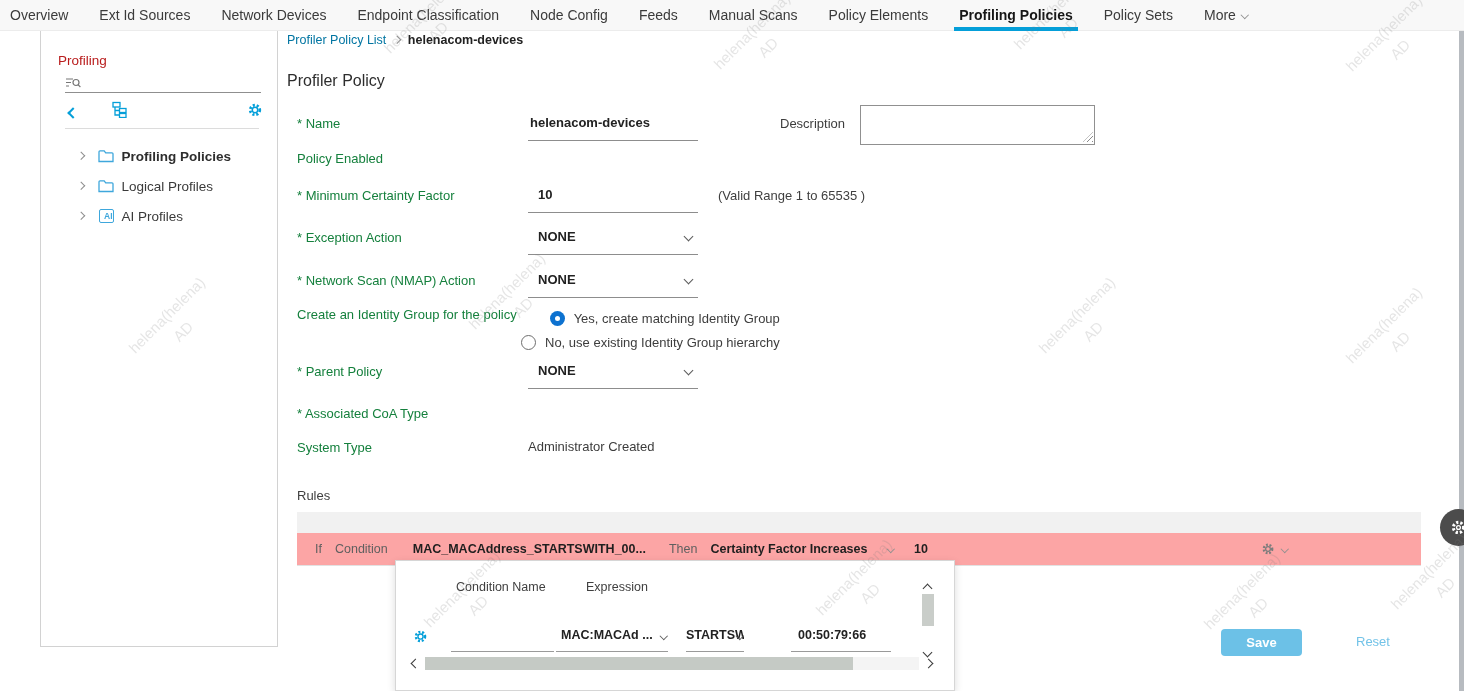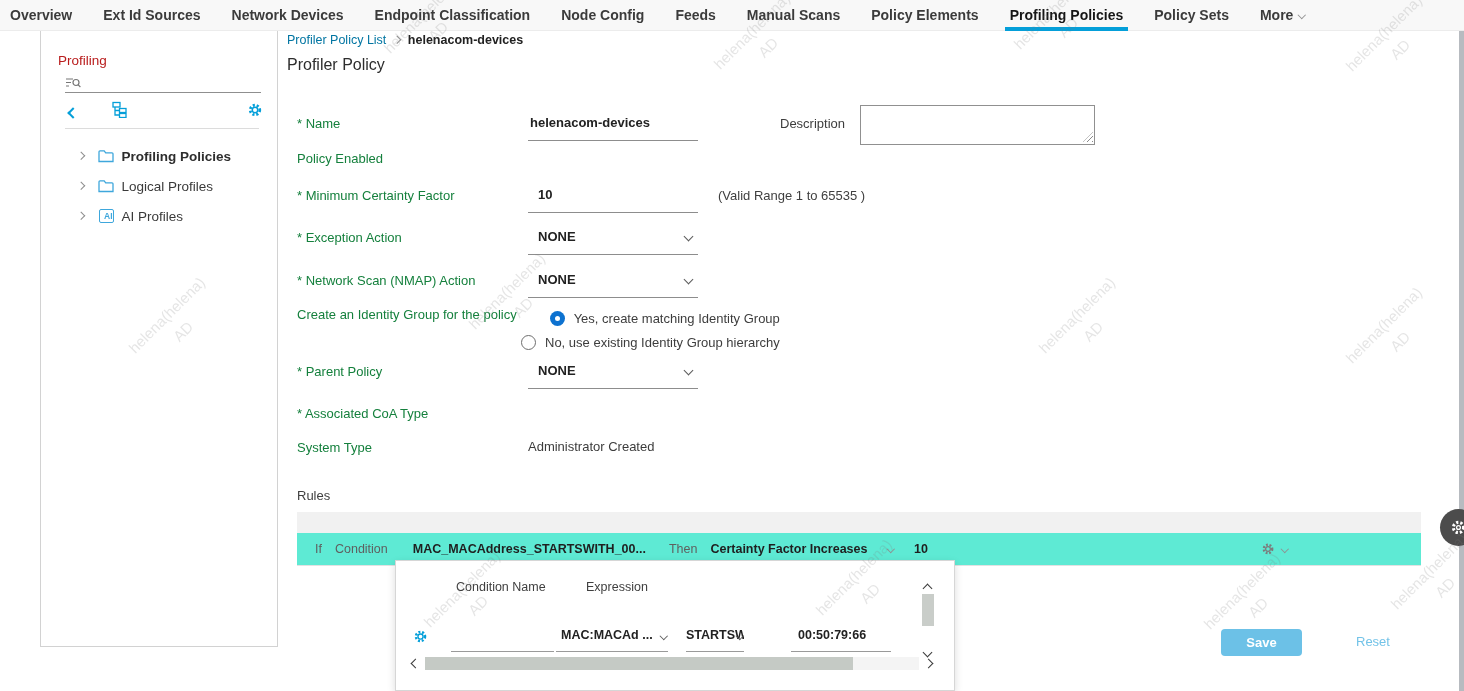--- a/index.html
+++ b/index.html
@@ -16,21 +16,21 @@
   .chev-up    { transform:rotate(-135deg); }
   .chev.sm { width:5.5px; height:5.5px; }
   .chev.blue { border-color:#049fd9; border-width:2px; width:8px; height:8px; }
   .chev.gray { border-color:#8f8f8f; }
   .chev.dark { border-color:#3a3a3a; border-width:1.8px; }
 
   
   .nav { position:absolute; left:0; top:0; width:1464px; height:31px; background:#f8f8f8;
     border-bottom:1px solid #ececec; display:flex; align-items:center; padding-left:10px; z-index:5; }
   .nav-item { position:relative; height:31px; display:flex; align-items:center; gap:6px;
-    margin-right:31px; font-size:14px; font-weight:700; color:#3b3b3b; cursor:pointer; white-space:nowrap; }
+    margin-right:31px; font-size:14px; font-weight:400; color:#3b3b3b; cursor:pointer; white-space:nowrap; }
   .nav-item.active { color:#161616; font-weight:700; }
   .nav-item.active::after { content:""; position:absolute; left:-5px; right:-5px; bottom:0; height:4px; background:#049fd9; }
 
   
   .sidebar { position:absolute; left:40px; top:30px; width:238px; height:617px;
     background:#fff; border:1px solid #d2d2d2; z-index:2; }
   .sb-title { position:absolute; left:17px; top:22px; font-size:13.5px; color:#b91c1c; }
   .sb-search-line { position:absolute; left:24px; right:16px; top:44px; height:18px; border-bottom:1px solid #8f8f8f; }
   .sb-divider { position:absolute; left:24px; right:18px; top:97px; border-bottom:1px solid #dcdcdc; }
   .sb-tool { position:absolute; top:72px; cursor:pointer; }
@@ -39,21 +39,21 @@
   .tree-row .tr-icon { margin-left:14px; width:17px; display:flex; justify-content:center; }
   .tree-row .tr-label { margin-left:7px; font-size:13.5px; color:#3a3a3a; }
   .tree-row .tr-label.bold { font-weight:700; color:#2d2d2d; }
   .ai-box { display:inline-block; width:15px; height:14px; border:1.2px solid #3ea7dc; border-radius:2px;
     color:#3ea7dc; font-size:8.5px; font-weight:700; text-align:right; line-height:13px; }
 
   
   .crumbs { position:absolute; left:287px; top:33px; font-size:12.5px; display:flex; align-items:center; gap:8px; z-index:3;}
   .crumb-link { color:#0175a2; cursor:pointer; }
   .crumb-cur { color:#222; font-weight:600; }
-  .page-title { position:absolute; left:287px; top:56px; font-size:16px; font-weight:500; color:#2d2d2d; }
+  .page-title { position:absolute; left:287px; top:72px; font-size:16px; font-weight:500; color:#2d2d2d; }
 
   
   .frow { position:absolute; left:297px; display:flex; align-items:flex-start; }
   .flabel { width:231px; font-size:13px; color:#15803d; padding-top:1px; }
   .uctl { position:relative; width:170px; border-bottom:1px solid #8d8d8d;
     font-size:13px; font-weight:600; color:#222; padding:0 0 10px 10px; cursor:pointer; }
   .uctl .chev { position:absolute; right:6px; top:4px; }
   .plain-val { font-size:13px; color:#3c3c3c; }
   .hint { font-size:13px; color:#3f3f3f; margin-left:20px; padding-top:1px; }
 
@@ -69,21 +69,21 @@
 
   textarea.desc { position:absolute; left:860px; top:105px; width:235px; height:40px;
     border:1px solid #909090; resize:none; outline:none; background:#fff; font-family:inherit; font-size:13px; }
   .resize-corner { position:absolute; left:1083px; top:132px; width:10px; height:10px;
     background:repeating-linear-gradient(135deg,#8a8a8a 0,#8a8a8a 1px,transparent 1px,transparent 3.2px);
     clip-path:polygon(100% 0,100% 100%,0 100%); }
 
   
   .rules-label { position:absolute; left:297px; top:488px; font-size:13px; color:#3f3f3f; }
   .rules-bar { position:absolute; left:297px; top:512px; width:1124px; height:21px; background:#f1f1f1; }
-  .rule-row { position:absolute; left:297px; top:533px; width:1124px; height:33px; background:#5eead4;
+  .rule-row { position:absolute; left:297px; top:533px; width:1124px; height:33px; background:#fca5a5;
     border-bottom:1px solid #e2e2e2; font-size:12.5px; display:flex; align-items:center; }
   .rr-muted { color:#5f5f5f; }
   .rr-bold { color:#1f1f1f; font-weight:700; cursor:pointer; }
   .rr-semi { color:#1f1f1f; font-weight:600; cursor:pointer; }
 
   
   .gear { display:inline-flex; cursor:pointer; }
 
   
   .popup { position:absolute; left:395px; top:560px; width:560px; height:131px; background:#fff;

